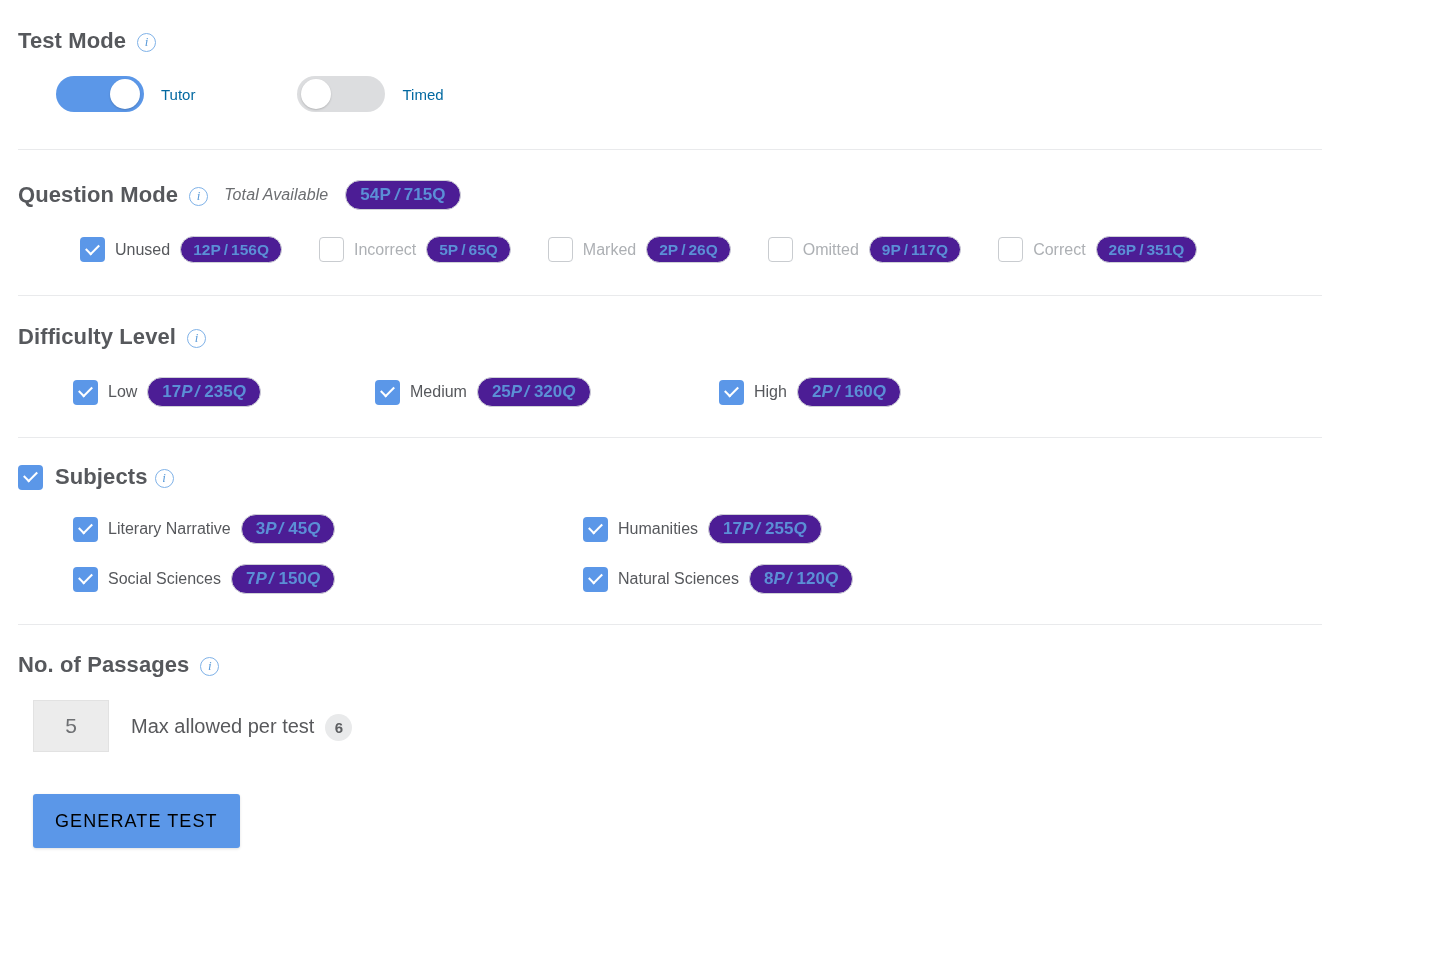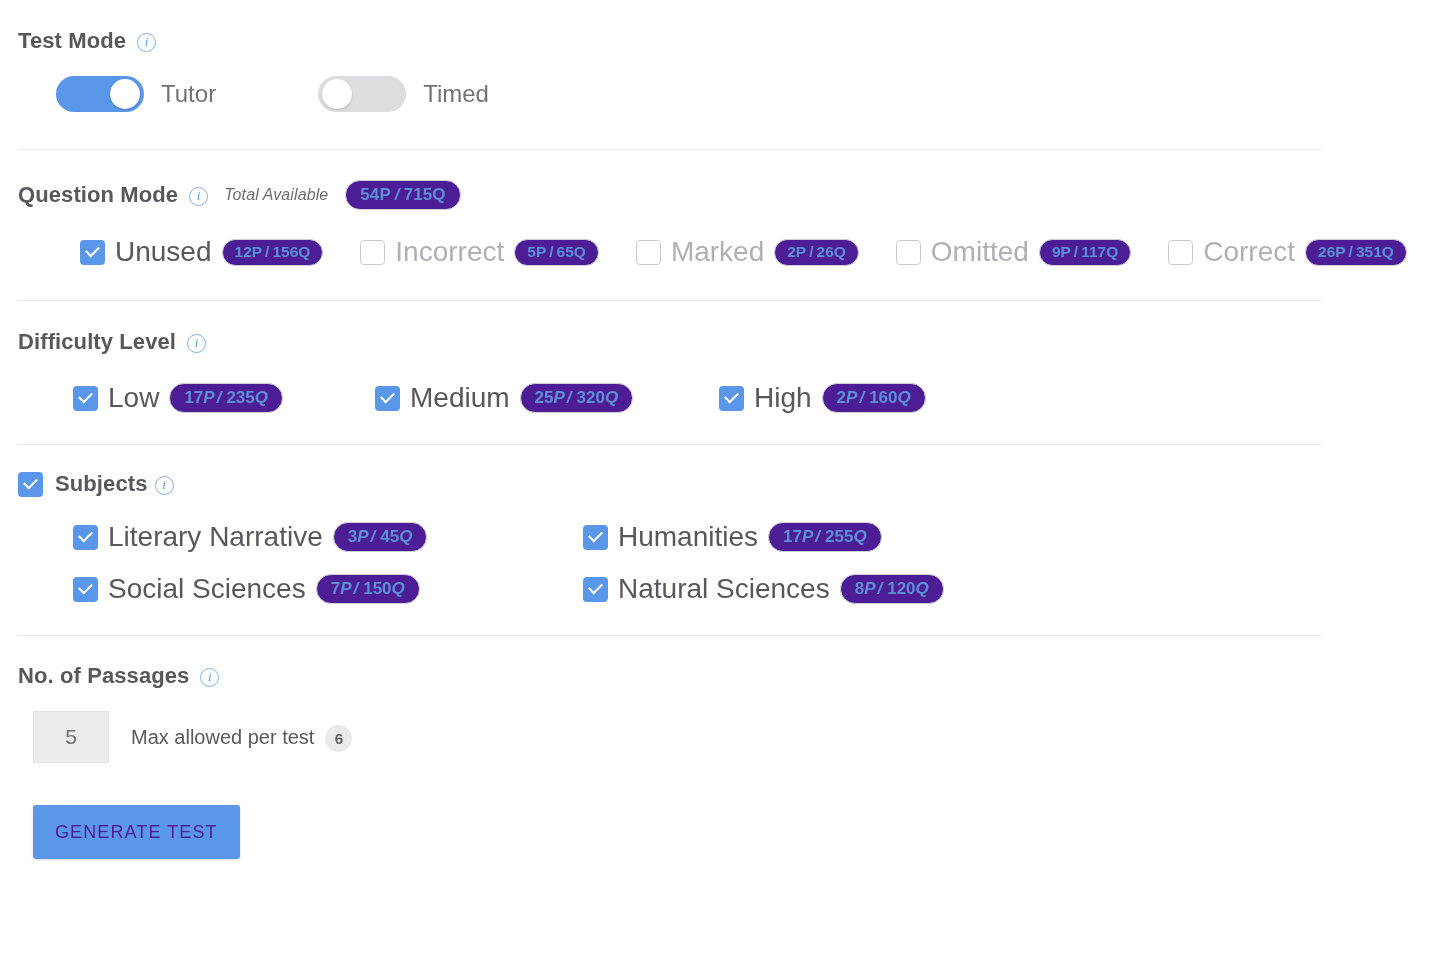--- a/index.html
+++ b/index.html
@@ -87,21 +87,21 @@
   .toggle .knob {
     position: absolute; top: 3px;
     width: 30px; height: 30px;
     border-radius: 50%;
     background: #fff;
     box-shadow: 0 1px 2px rgba(0,0,0,.18);
   }
   .toggle.on  .knob { right: 4px; }
   .toggle.off .knob { left: 4px; }
   .toggle-label {
-    font-size: 24px; color: #737373; margin-left: 17px;
+    font-size: 15px; color: #0369a1; margin-left: 17px;
     white-space: nowrap;
   }
 
   
   .cb {
     width: 25px; height: 25px;
     border-radius: 4px;
     flex: 0 0 auto;
     display: inline-flex; align-items: center; justify-content: center;
     position: relative;
@@ -111,21 +111,21 @@
   .cb.checked::after {
     content: "";
     width: 11px; height: 6px;
     border-left: 2.6px solid #fff;
     border-bottom: 2.6px solid #fff;
     transform: rotate(-45deg);
     position: relative; top: -2px;
   }
 
   .opt { display: flex; align-items: center; gap: 10px; white-space: nowrap; }
-  .opt .lbl { font-size: 28px; color: #56585c; }
+  .opt .lbl { font-size: 16px; color: #56585c; }
   .opt.disabled .lbl { color: #adb0b4; }
 
   
   .opts-row { display: flex; align-items: center; }
 
   
   .passage-row { display: flex; align-items: center; }
   .passage-input {
     width: 76px; height: 52px;
     background: #ececec;
@@ -142,21 +142,21 @@
     font-size: 15px; font-weight: 700;
     margin-left: 11px;
     position: relative; top: 1px;
   }
 
   
   .btn-generate {
     display: inline-flex; align-items: center; justify-content: center;
     height: 54px; padding: 0 22px;
     background: #5b97e8;
-    color: #4c1d95;
+    color: #000000;
     border: none; border-radius: 3px;
     font-size: 18px; letter-spacing: 1.1px;
     font-family: "Liberation Sans", sans-serif;
     box-shadow: 0 1px 3px rgba(0,0,0,.13);
     cursor: pointer;
   }
 </style>
 </head>
 <body>
 

